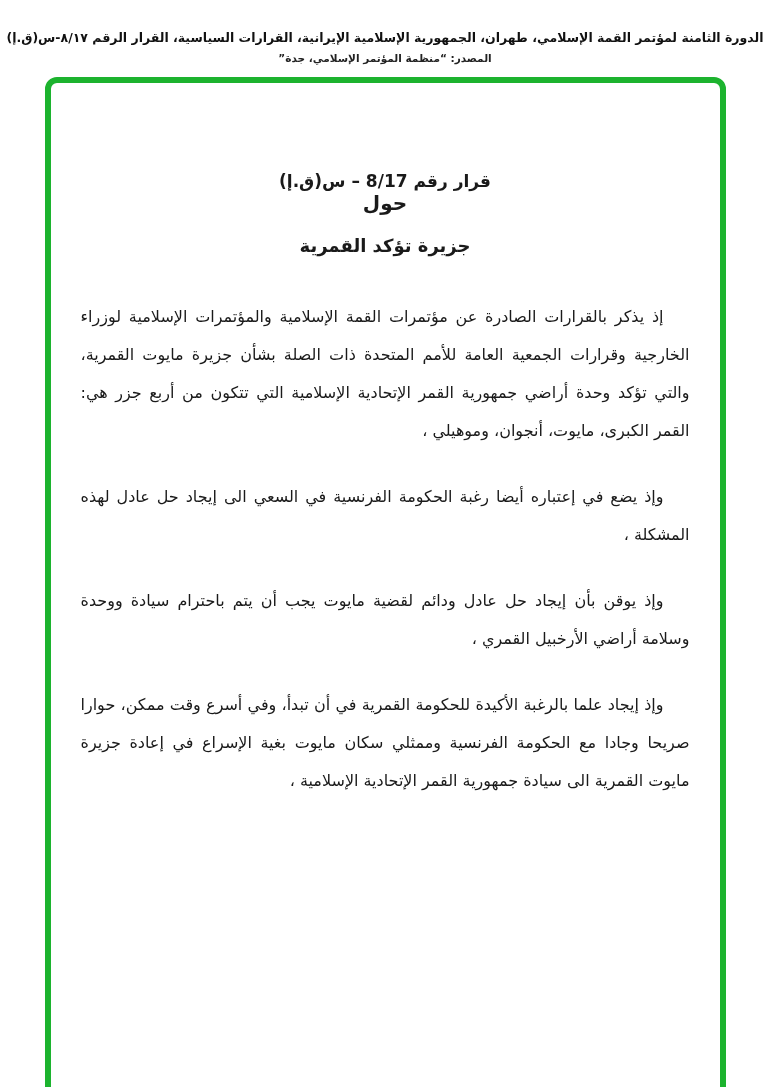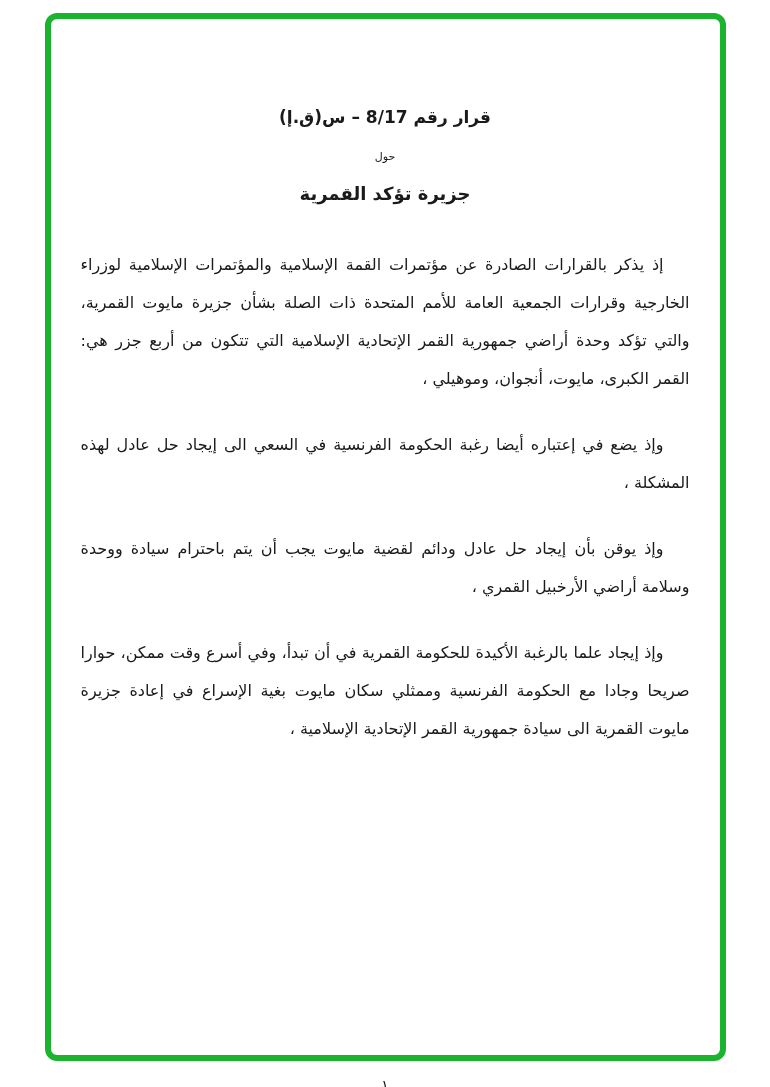--- a/index.html
+++ b/index.html
@@ -33,21 +33,21 @@
     height: 1048px;
     margin: 13px auto 0 auto;
     border: 6px solid #1cb32e;
     border-radius: 12px;
     padding: 0 30px;
     background: #ffffff;
   }
 
   .titles { margin-top: 88px; text-align: center; }
   .titles .t-number { font-size: 17px; font-weight: bold; }
-  .titles .t-about  { font-size: 11px; font-weight: normal; margin-top: 23px; }
+  .titles .t-about  { font-size: 20px; font-weight: bold; }
   .titles .t-subject{ font-size: 18px; font-weight: bold; margin-top: 20px; }
 
   .doc-body {
     margin-top: 42px;
     font-size: 16px;
     line-height: 38px;
     text-align: justify;
     text-justify: inter-word;
   }
   .doc-body p.para {
@@ -61,20 +61,24 @@
     margin-top: 16px;
     font-size: 14px;
     color: #111;
   }
 </style>
 </head>
 <body>
 
 <div class="page">
 
+  <div class="doc-header">
+    <div class="h1">الدورة الثامنة لمؤتمر القمة الإسلامي، طهران، الجمهورية الإسلامية الإيرانية، القرارات السياسية، القرار الرقم ٨/١٧-س(ق.إ)</div>
+    <div class="h2">المصدر: “منظمة المؤتمر الإسلامي، جدة”</div>
+  </div>
 
   <div class="doc-frame" style="border-color: rgb(28, 179, 46);">
 
     <div class="titles">
       <div class="t-number">قرار رقم 8/17 – س(ق.إ)</div>
       <div class="t-about">حول</div>
       <div class="t-subject">جزيرة تؤكد القمرية</div>
     </div>
 
     <div class="doc-body" id="paragraphs">

